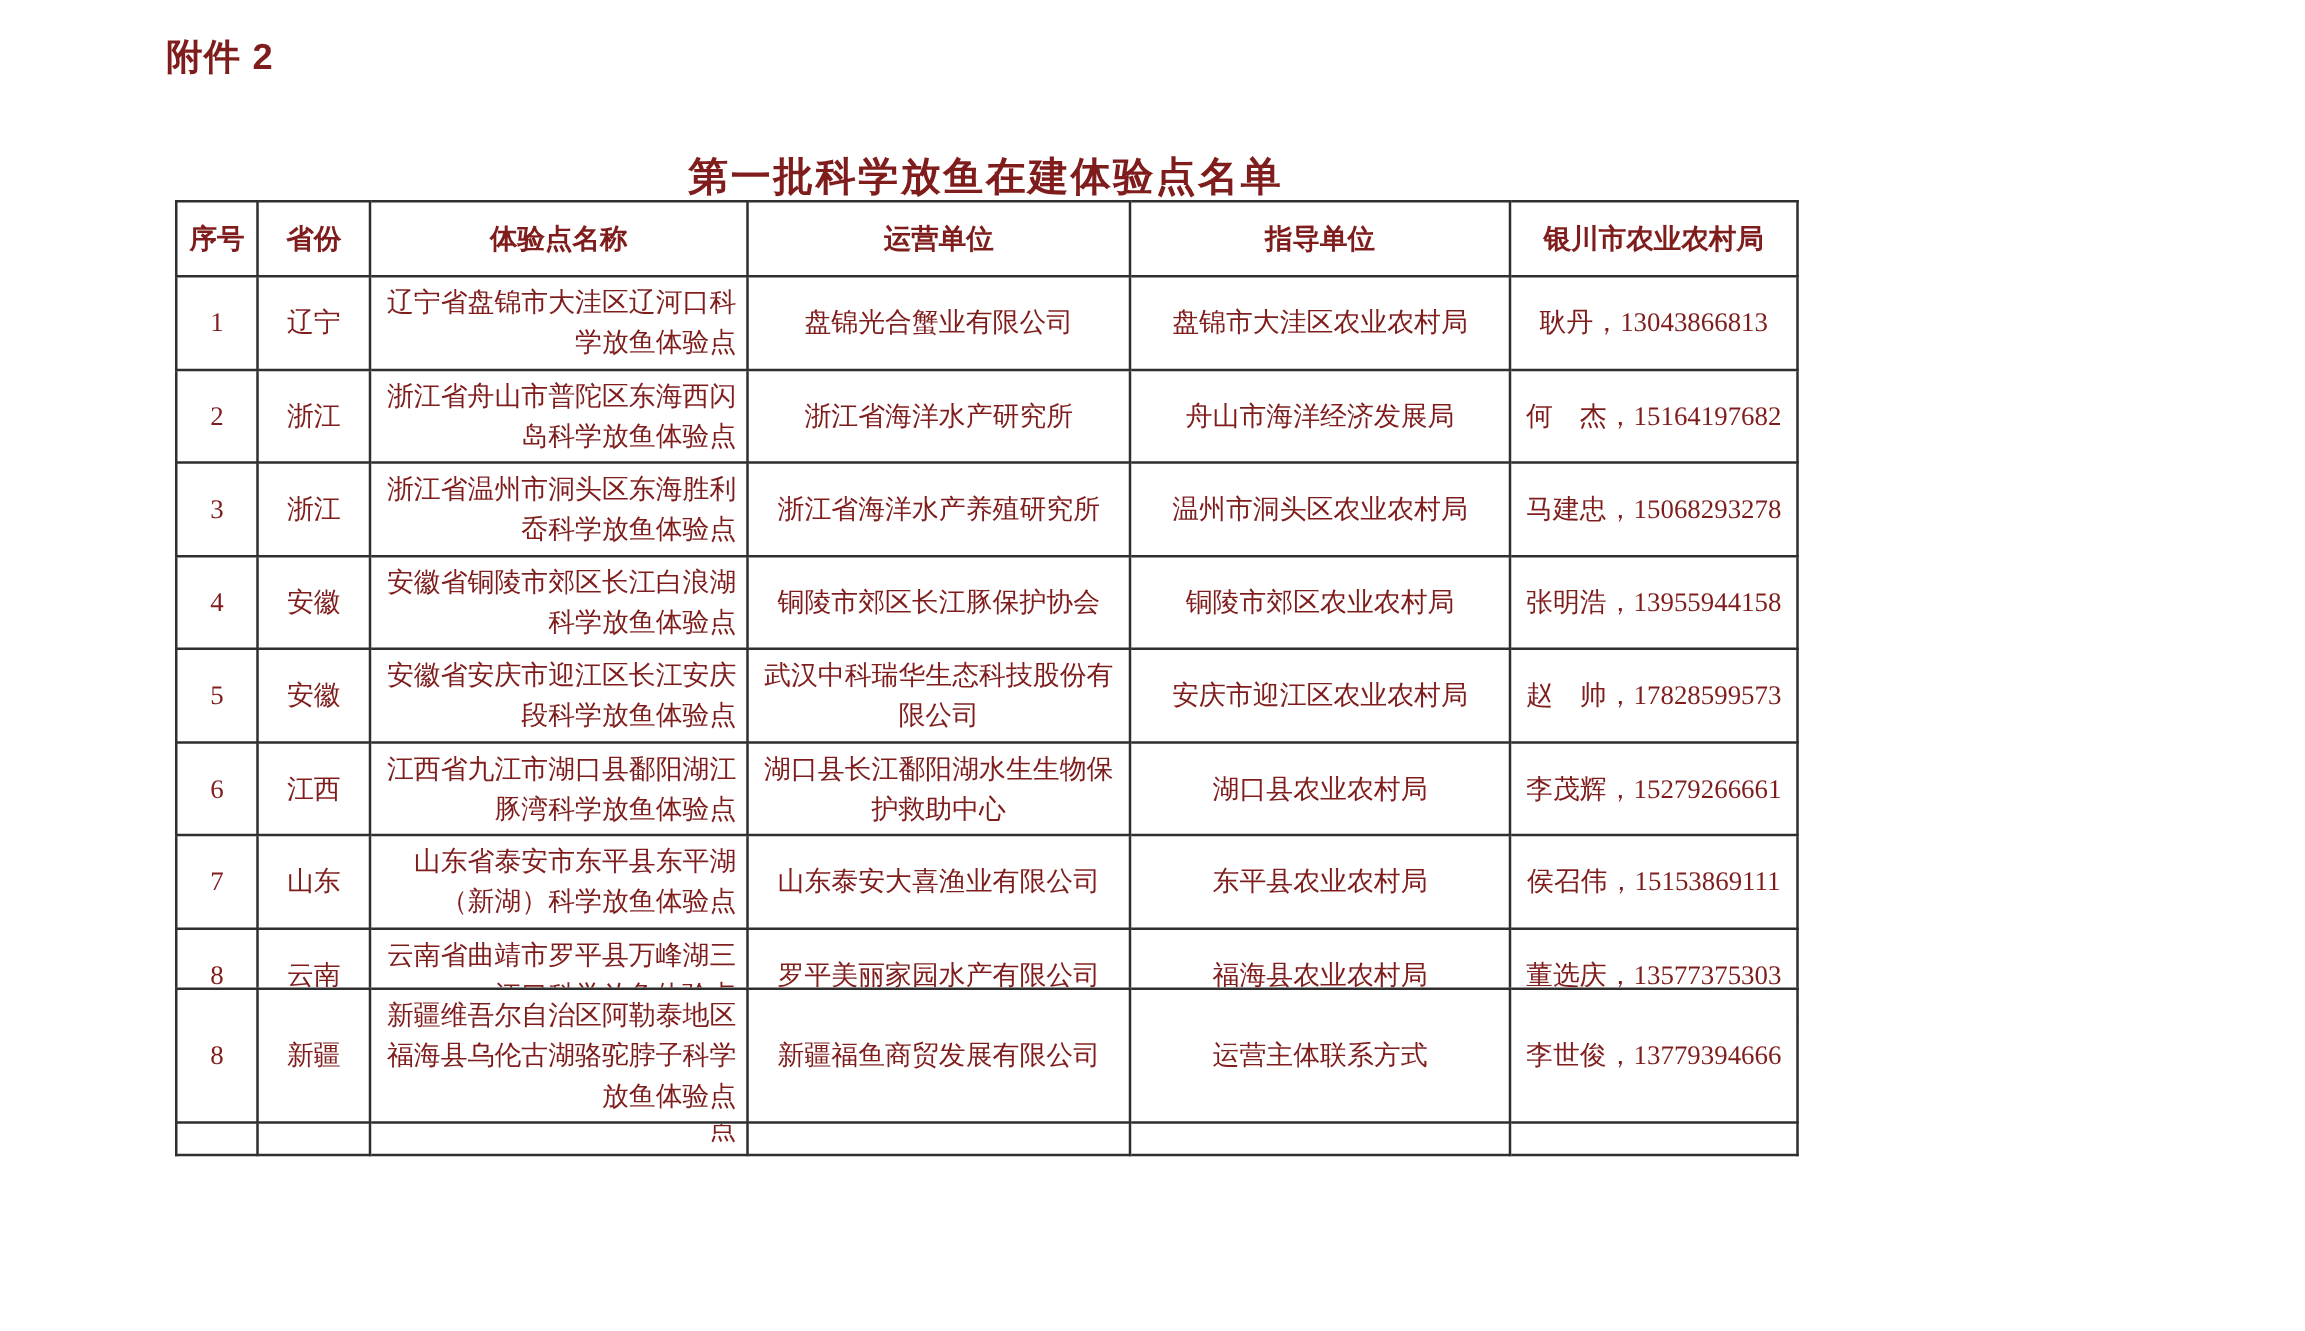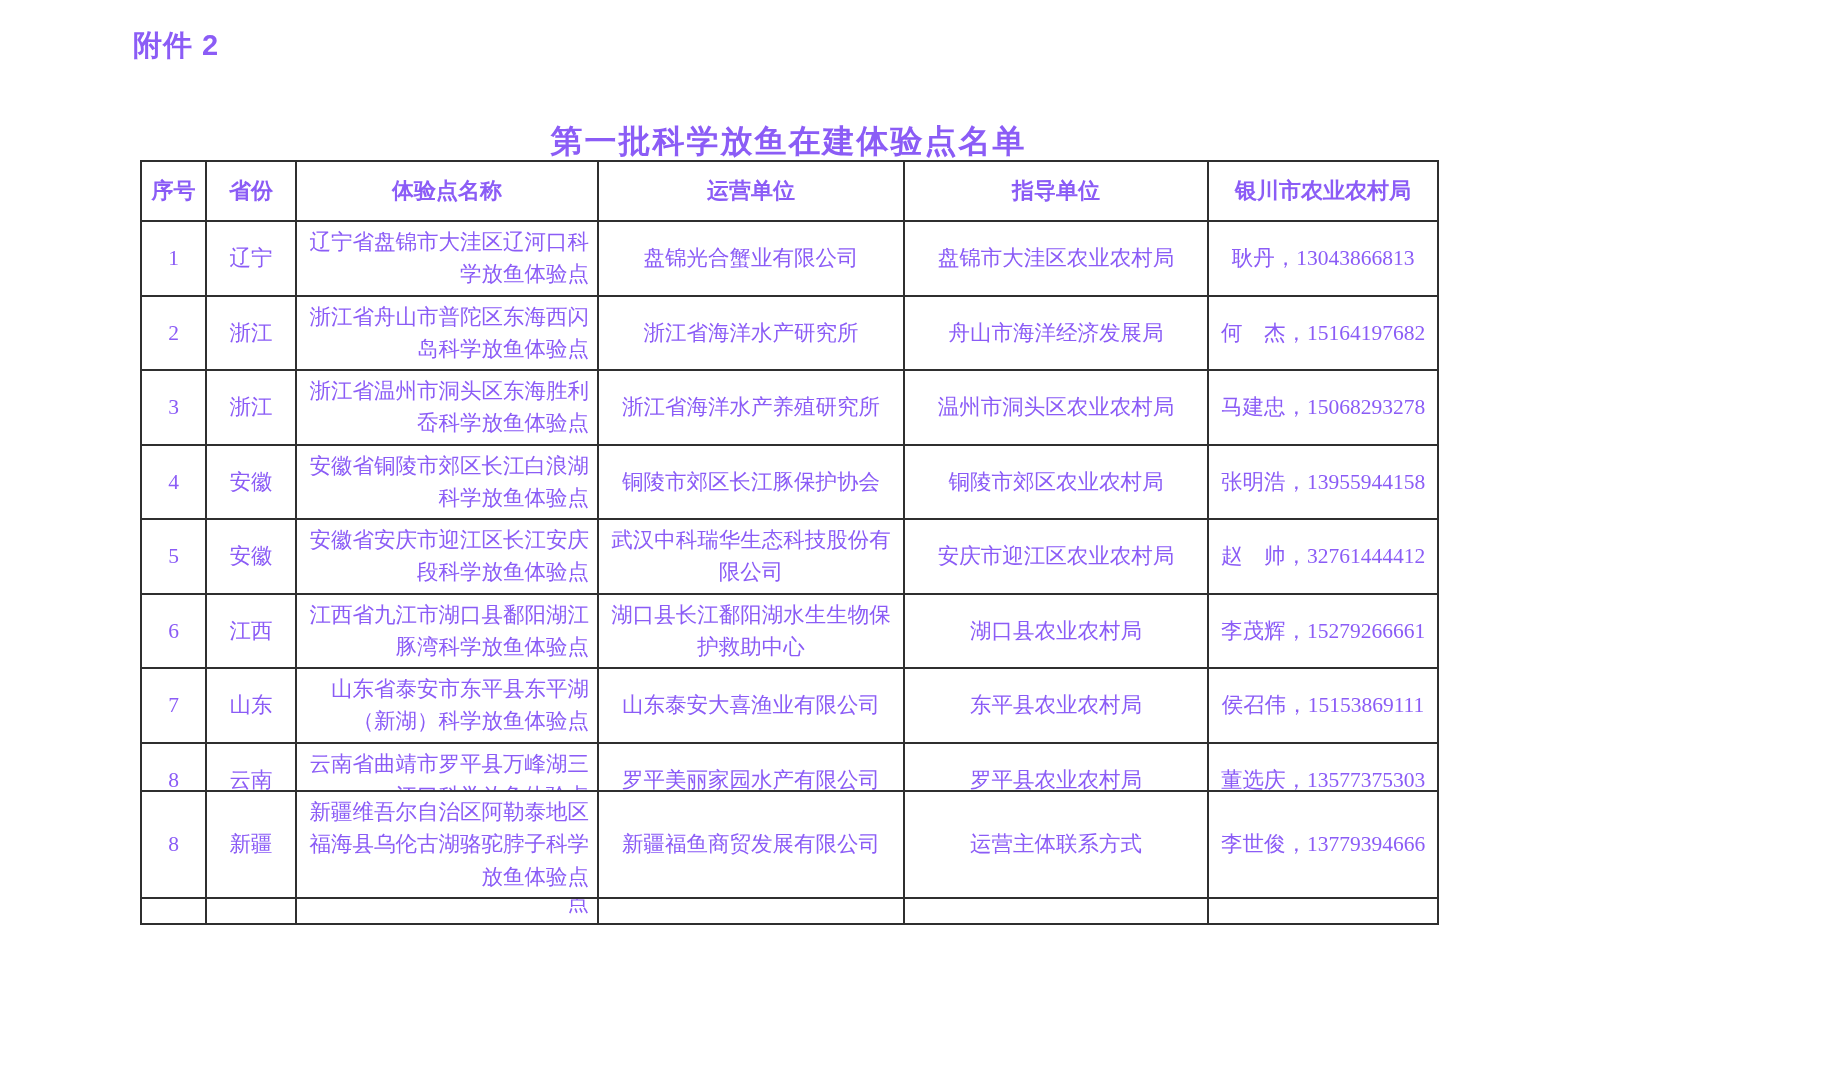--- a/index.html
+++ b/index.html
@@ -1,21 +1,21 @@
 <!DOCTYPE html>
 <html><head>
 <meta charset="utf-8">
 <style>
   html,body{margin:0;padding:0;background:#ffffff;}
   .doc{
     position:relative;
     width:1844px;
     height:1042px;
     background:#ffffff;
-    color:#8b5cf6;
+    color:#7f1d1d;
     font-family:"Liberation Serif","DejaVu Serif",serif;
     overflow:hidden;
   }
   .attachment{
     position:absolute;
     left:133px;
     top:26px;
     font-size:29px;
     font-weight:600;
     font-family:"Liberation Sans","DejaVu Sans",sans-serif;
@@ -126,21 +126,21 @@
           <td>铜陵市郊区长江豚保护协会</td>
           <td>铜陵市郊区农业农村局</td>
           <td>张明浩，13955944158</td>
         </tr>
         <tr style="height: 66px;">
           <td>5</td>
           <td>安徽</td>
           <td class="c-site">安徽省安庆市迎江区长江安庆段科学放鱼体验点</td>
           <td>武汉中科瑞华生态科技股份有限公司</td>
           <td>安庆市迎江区农业农村局</td>
-          <td>赵　帅，32761444412</td>
+          <td>赵　帅，17828599573</td>
         </tr>
         <tr style="height: 58px;">
           <td>6</td>
           <td>江西</td>
           <td class="c-site">江西省九江市湖口县鄱阳湖江豚湾科学放鱼体验点</td>
           <td>湖口县长江鄱阳湖水生生物保护救助中心</td>
           <td>湖口县农业农村局</td>
           <td>李茂辉，15279266661</td>
         </tr>
         <tr style="height: 58px;">
@@ -149,21 +149,21 @@
           <td class="c-site">山东省泰安市东平县东平湖（新湖）科学放鱼体验点</td>
           <td>山东泰安大喜渔业有限公司</td>
           <td>东平县农业农村局</td>
           <td>侯召伟，15153869111</td>
         </tr>
         <tr style="height: 58px;">
           <td>8</td>
           <td>云南</td>
           <td class="c-site">云南省曲靖市罗平县万峰湖三江口科学放鱼体验点</td>
           <td>罗平美丽家园水产有限公司</td>
-          <td>罗平县农业农村局</td>
+          <td>福海县农业农村局</td>
           <td>董选庆，13577375303</td>
         </tr>
         <tr style="height: 88px;">
           <td>9</td>
           <td>宁夏</td>
           <td class="c-site">宁夏回族自治区银川兴庆区黄河外滩湿地公园科学放鱼体验点</td>
           <td>银川科海生物技术有限公司</td>
           <td>银川市农业农村局</td>
           <td>石　伟，13309502855</td>
         </tr>

